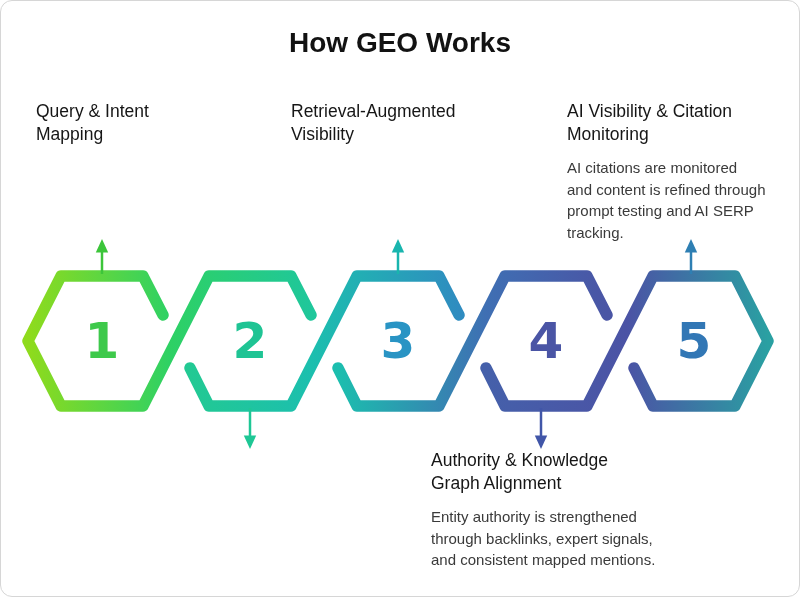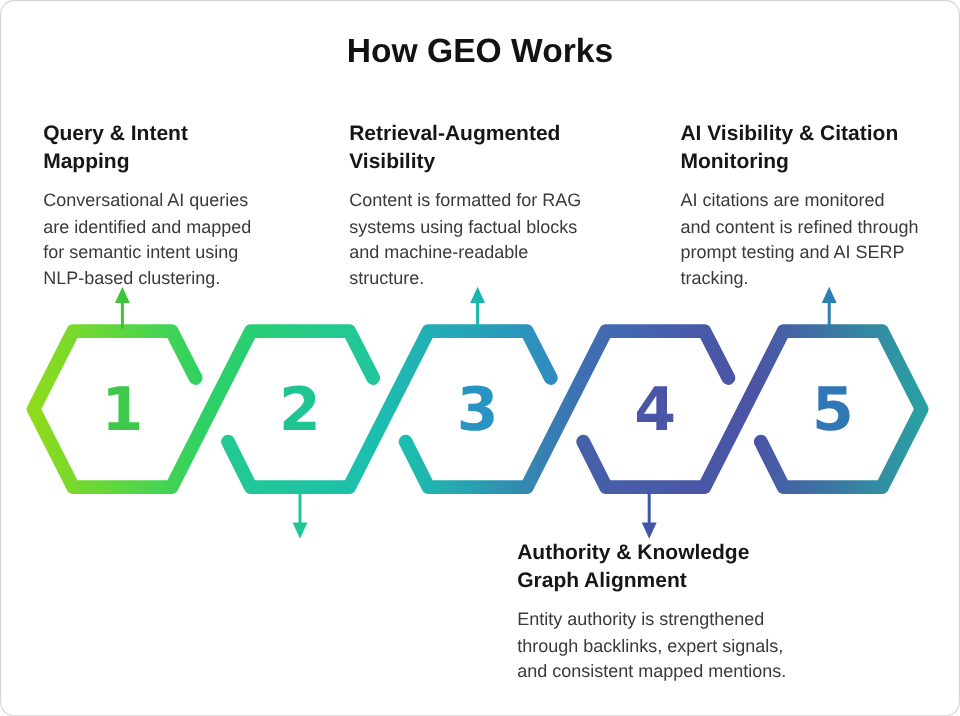--- a/index.html
+++ b/index.html
@@ -15,21 +15,21 @@
   }
   .title{
     position:absolute;top:26px;left:0;right:0;
     margin:0;text-align:center;
     font-size:28px;font-weight:800;color:#121212;
     font-family:"Liberation Sans","DejaVu Sans",sans-serif;
   }
   .chain{position:absolute;left:0;top:0;width:800px;height:597px;}
   .block{position:absolute;}
   .block h2{
-    margin:0;font-size:17.5px;line-height:1.31;font-weight:700;
+    margin:0;font-size:17.5px;line-height:1.31;font-weight:400;
     color:#161616;white-space:pre-line;
   }
   .block p{
     margin:11px 0 0 0;font-size:15px;line-height:1.45;
     color:#3a3a3a;white-space:pre-line;
   }
   .b1{left:35px;top:99px;width:230px;}
   .b3{left:290px;top:99px;width:250px;}
   .b5{left:566px;top:99px;width:250px;}
   .b2{left:158px;top:448px;width:220px;}
@@ -110,33 +110,25 @@
 
   <div class="hex-number n1" style="color: rgb(62, 201, 75);">1</div>
   <div class="hex-number n2" style="color: rgb(31, 196, 148);">2</div>
   <div class="hex-number n3" style="color: rgb(41, 148, 196);">3</div>
   <div class="hex-number n4" style="color: rgb(74, 85, 165);">4</div>
   <div class="hex-number n5" style="color: rgb(50, 119, 181);">5</div>
 
   <div class="block b1">
     <h2>Query &amp; Intent
 Mapping</h2>
-    <p>Conversational AI queries
-are identified and mapped
-for semantic intent using
-NLP-based clustering.</p>
   </div>
 
   <div class="block b3">
     <h2>Retrieval-Augmented
 Visibility</h2>
-    <p>Content is formatted for RAG
-systems using factual blocks
-and machine-readable
-structure.</p>
   </div>
 
   <div class="block b5">
     <h2>AI Visibility &amp; Citation
 Monitoring</h2>
     <p>AI citations are monitored
 and content is refined through
 prompt testing and AI SERP
 tracking.</p>
   </div>

